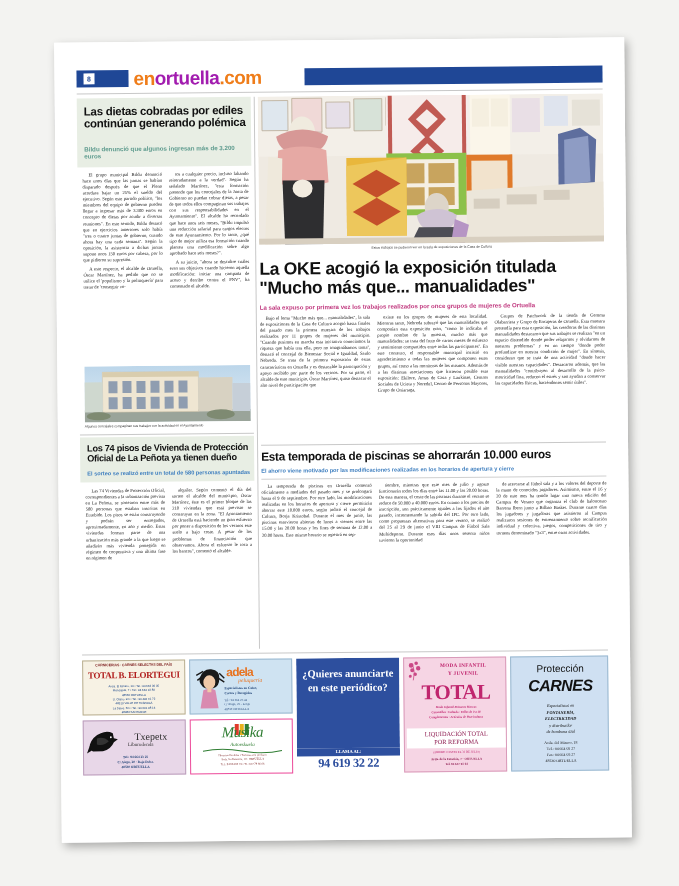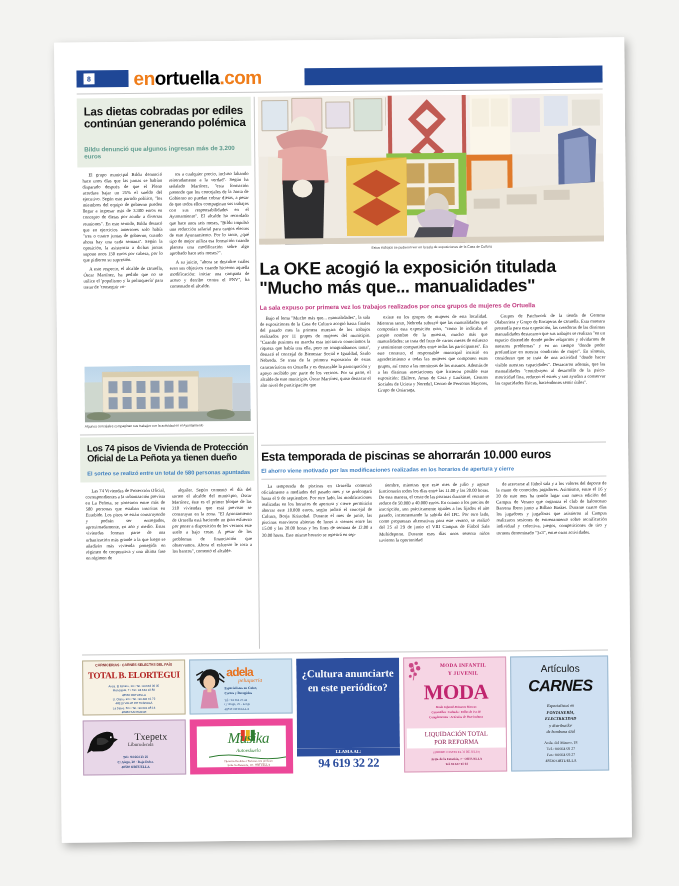--- a/index.html
+++ b/index.html
@@ -19,21 +19,21 @@
 
   
   .masthead{position:absolute;left:22px;top:26px;width:526px;height:22px;}
   .mh-bar-l{position:absolute;left:0;top:2px;width:52px;height:17px;background:#1f4796;}
   .mh-pagenum{position:absolute;left:7px;top:5px;width:11px;height:11px;background:#ffffff;
     color:#1f4796;font-family:"Liberation Sans",sans-serif;font-size:7px;font-weight:bold;
     line-height:11px;text-align:center;}
   .mh-logo{position:absolute;left:57px;top:0px;font-family:"Liberation Sans",sans-serif;
     font-size:19px;font-weight:bold;letter-spacing:-0.5px;white-space:nowrap;}
   .mh-logo .en{color:#ef7d1a;}
-  .mh-logo .ort{color:#000000;}
+  .mh-logo .ort{color:#a21caf;}
   .mh-logo .com{color:#ef7d1a;}
   .mh-bar-r{position:absolute;left:228px;top:2px;width:298px;height:17px;background:#1f4796;}
   .mh-rule{position:absolute;left:22px;top:51px;width:526px;height:1px;background:#c8c8c8;}
 
   
   .art{position:absolute;}
   .art .tint{position:absolute;left:0;top:0;width:100%;background:#e8eee4;}
   .hl{font-family:"Liberation Sans",sans-serif;font-weight:bold;color:#111;
       line-height:1.08;letter-spacing:-0.3px;}
   .sub{font-family:"Liberation Sans",sans-serif;font-weight:bold;line-height:1.15;}
@@ -149,21 +149,21 @@
   
   #ad-txepetx{left:0;top:60px;width:103px;height:55px;background:#e8d7e8;border:1px solid #bb9dbb;}
   #ad-txepetx .name{position:absolute;left:34px;top:10px;width:66px;font-size:10px;
       color:#2b2b2b;font-family:"Liberation Serif",serif;text-align:center;}
   #ad-txepetx .sub2{position:absolute;left:44px;top:21px;width:58px;font-size:5px;
       color:#2b2b2b;text-align:left;}
   #ad-txepetx .addr{position:absolute;left:2px;top:34px;width:99px;font-size:3.4px;
       color:#1b3f73;text-align:center;line-height:1.5;font-weight:bold;}
 
   
-  #ad-musika{left:107px;top:60px;width:103px;height:55px;background:#ffffff;border:7px solid #ec4899;}
+  #ad-musika{left:107px;top:60px;width:103px;height:55px;background:#ffffff;border:1px solid #ec4899;}
   #ad-musika .name{position:absolute;left:0;top:4px;width:103px;font-size:15px;
       color:#2f7d32;text-align:center;font-family:"Liberation Serif",serif;font-style:italic;
       letter-spacing:-0.5px;}
   #ad-musika .sub2{position:absolute;left:0;top:22px;width:103px;font-size:5px;
       color:#2f7d32;text-align:center;font-style:italic;}
   #ad-musika .info{position:absolute;left:2px;top:33px;width:99px;font-size:2.9px;
       color:#7a2020;text-align:center;line-height:1.5;}
 </style>
 </head>
 <body>
@@ -381,54 +381,54 @@
       <div class="logo2">peluquería</div>
       <div class="spec" style="white-space:pre-line;">Especialistas en Color,
 Cortes y Recogidos</div>
       <div class="addr" style="white-space:pre-line;">Tel.: 94 664 23 44
 C/ Aiega, 23 - Lonja
 48530 ORTUELLA</div>
     </div>
 
     <div class="ad" id="ad-anunciate">
       <div class="box"></div>
-      <div class="q">¿Cultura anunciarte en este periódico?</div>
+      <div class="q">¿Quieres anunciarte en este periódico?</div>
       <div class="llama">LLAMA AL:</div>
       <div class="tel">94 619 32 22</div>
     </div>
 
     <div class="ad" id="ad-leyre">
       <svg style="position:absolute;left:2px;top:2px;width:16px;height:22px;" viewBox="0 0 16 22">
         <g fill="#c0256e" opacity="0.8">
           <circle cx="5" cy="5" r="2.4"></circle>
               <circle cx="10" cy="3" r="1.8"></circle>
           <circle cx="12" cy="8" r="2.2"></circle>
               <circle cx="6" cy="10" r="2"></circle>
           <circle cx="9" cy="14" r="1.7"></circle>
               <circle cx="4" cy="16" r="1.5"></circle>
           <path d="M7 6 Q9 12 7 20" stroke="#c0256e" stroke-width="0.8" fill="none"></path>
         </g>
       </svg>
       <div class="moda">
         <div>MODA INFANTIL</div>
         <div>Y JUVENIL</div>
       </div>
-      <div class="name">MODA</div>
+      <div class="name">TOTAL</div>
       <div class="det" style="white-space:pre-line;">Moda Infantil Primeras Marcas
 Canastillas · Calzado · Tallas de 0 a 18
 Complementos · Artículos de Puericultura</div>
       <div class="liq" style="white-space:pre-line;">LIQUIDACIÓN TOTAL
 POR REFORMA</div>
       <div class="hasta">(ABIERTO HASTA EL 31 DE JULIO)</div>
       <div class="addr" style="white-space:pre-line;">Avda. de la Estación, 7 · ORTUELLA
 Tel. 94 657 91 64</div>
     </div>
 
     <div class="ad" id="ad-machin">
-      <div class="fer">Artículos</div>
+      <div class="fer">Protección</div>
       <div class="name">CARNES</div>
       <div class="spec">
         <div>Especialistas en</div>
         <div style="white-space:pre-line;font-weight:bold;">FONTANERÍA,
 ELECTRICIDAD</div>
         <div style="white-space:pre-line;">y distribuidor
 de bombona azul</div>
       </div>
       <div class="addr" style="white-space:pre-line;">Avda. del Minero, 18
 Tel.: 94 664 05 27

